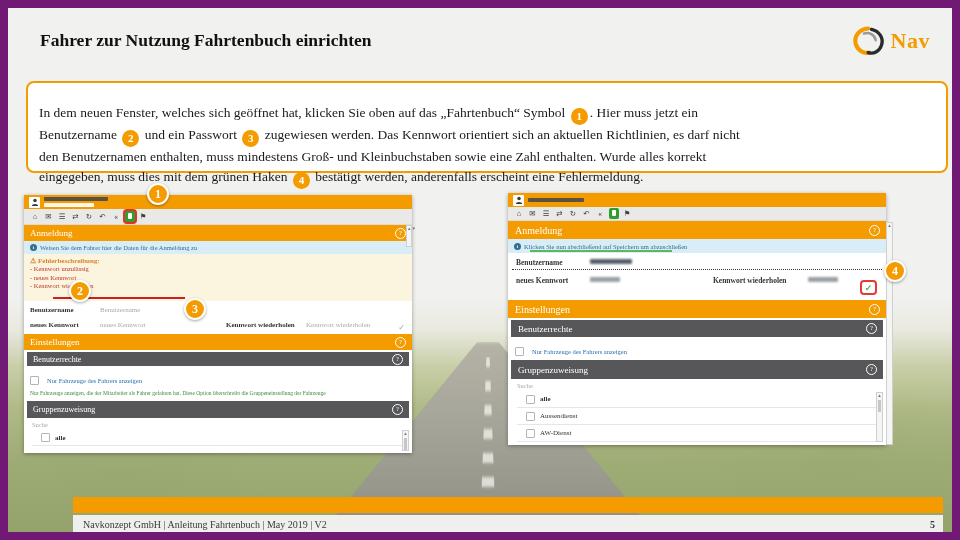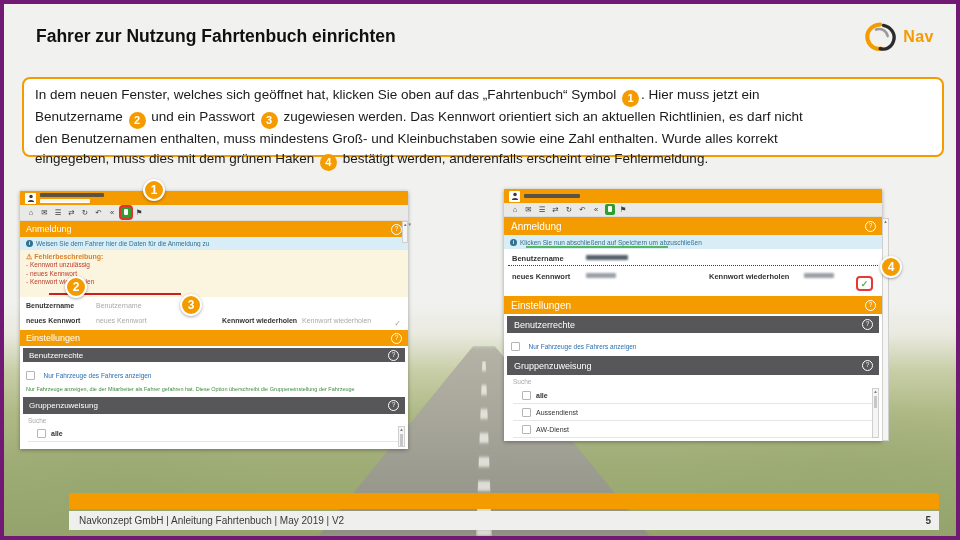--- a/index.html
+++ b/index.html
@@ -1,17 +1,17 @@
 <!DOCTYPE html>
 <html><head>
 <meta charset="utf-8">
 <style>
   html,body{margin:0;padding:0;background:#888;}
-  .slide{position:relative;width:960px;height:540px;background:#f1f1f0;border:4px solid #701a75;
-         box-sizing:border-box;overflow:hidden;font-family:Liberation Sans, sans-serif;}
+  .slide{position:relative;width:960px;height:540px;background:#f1f1f0;border:8px solid #701a75;
+         box-sizing:border-box;overflow:hidden;font-family:Liberation Serif, serif;}
 
   
   .photo{position:absolute;left:0;right:0;bottom:0;height:235px;z-index:0;overflow:hidden;}
   .grass{position:absolute;inset:0;
     background:
       linear-gradient(180deg,#f1f1f0 0%,rgba(236,236,228,.95) 14%,rgba(205,210,175,.75) 30%,rgba(172,183,132,.75) 48%,rgba(156,170,116,.9) 70%,rgba(148,163,108,1) 100%),
       radial-gradient(220px 90px at 12% 78%, #8b9a62 0%, rgba(139,154,98,0) 70%),
       radial-gradient(260px 110px at 88% 70%, #97a76c 0%, rgba(151,167,108,0) 70%),
       #b7c08c;}
   .road{position:absolute;bottom:0;left:300px;width:360px;height:190px;
@@ -19,27 +19,27 @@
     clip-path:polygon(47% 0,53% 0,96% 100%,4% 100%);filter:blur(2px);}
   .roadline{position:absolute;bottom:0;left:472px;width:16px;height:175px;opacity:.75;
     background:repeating-linear-gradient(180deg,#f4f4ee 0 10px,rgba(0,0,0,0) 10px 24px);
     clip-path:polygon(40% 0,60% 0,100% 100%,0 100%);filter:blur(1.5px);}
   .roadstripe{position:absolute;bottom:8px;left:230px;width:500px;height:5px;background:#eceae2;opacity:.55;filter:blur(1.5px);}
 
   
   .title{position:absolute;left:32px;top:22px;font-size:17.5px;font-weight:bold;color:#111;z-index:2;}
   .logo{position:absolute;right:22px;top:18px;display:flex;align-items:center;z-index:2;}
   .logo svg{margin-right:5px;}
-  .logo .t{font-size:16px;font-weight:bold;letter-spacing:.5px;}
+  .logo .t{font-size:22px;font-weight:bold;letter-spacing:.5px;}
   .logo .nav{color:#f49b00;}
   .logo .konzept{color:#232323;}
 
   
-  .instruction{position:absolute;left:18px;top:73px;width:922px;height:80px;box-sizing:border-box;
-    background:#fff;border:2px solid #f49b00;border-radius:8px;padding:6px 11px;
+  .instruction{position:absolute;left:18px;top:73px;width:922px;height:92px;box-sizing:border-box;
+    background:#fff;border:2px solid #f49b00;border-radius:8px;padding:20px 11px;
     font-size:13.5px;line-height:20.5px;color:#1a1a1a;z-index:2;}
   .nmark{display:inline-flex;width:17px;height:17px;border-radius:50%;background:#f49b00;color:#fff;
     font-size:11px;font-weight:bold;align-items:center;justify-content:center;vertical-align:-3px;margin:0 2px;}
 
   
   .shot{position:absolute;background:#fff;box-shadow:0 1px 4px rgba(0,0,0,.35);z-index:2;}
   .bar-orange{background:#f49b00;color:#fff;display:flex;align-items:center;position:relative;}
   .bar-dark{background:#57575a;color:#fff;display:flex;align-items:center;position:relative;margin:0 3px;}
   .qicon{position:absolute;right:6px;width:9px;height:9px;border:1px solid #fff;border-radius:50%;
     font-size:6.5px;line-height:8px;text-align:center;color:#fff;}

